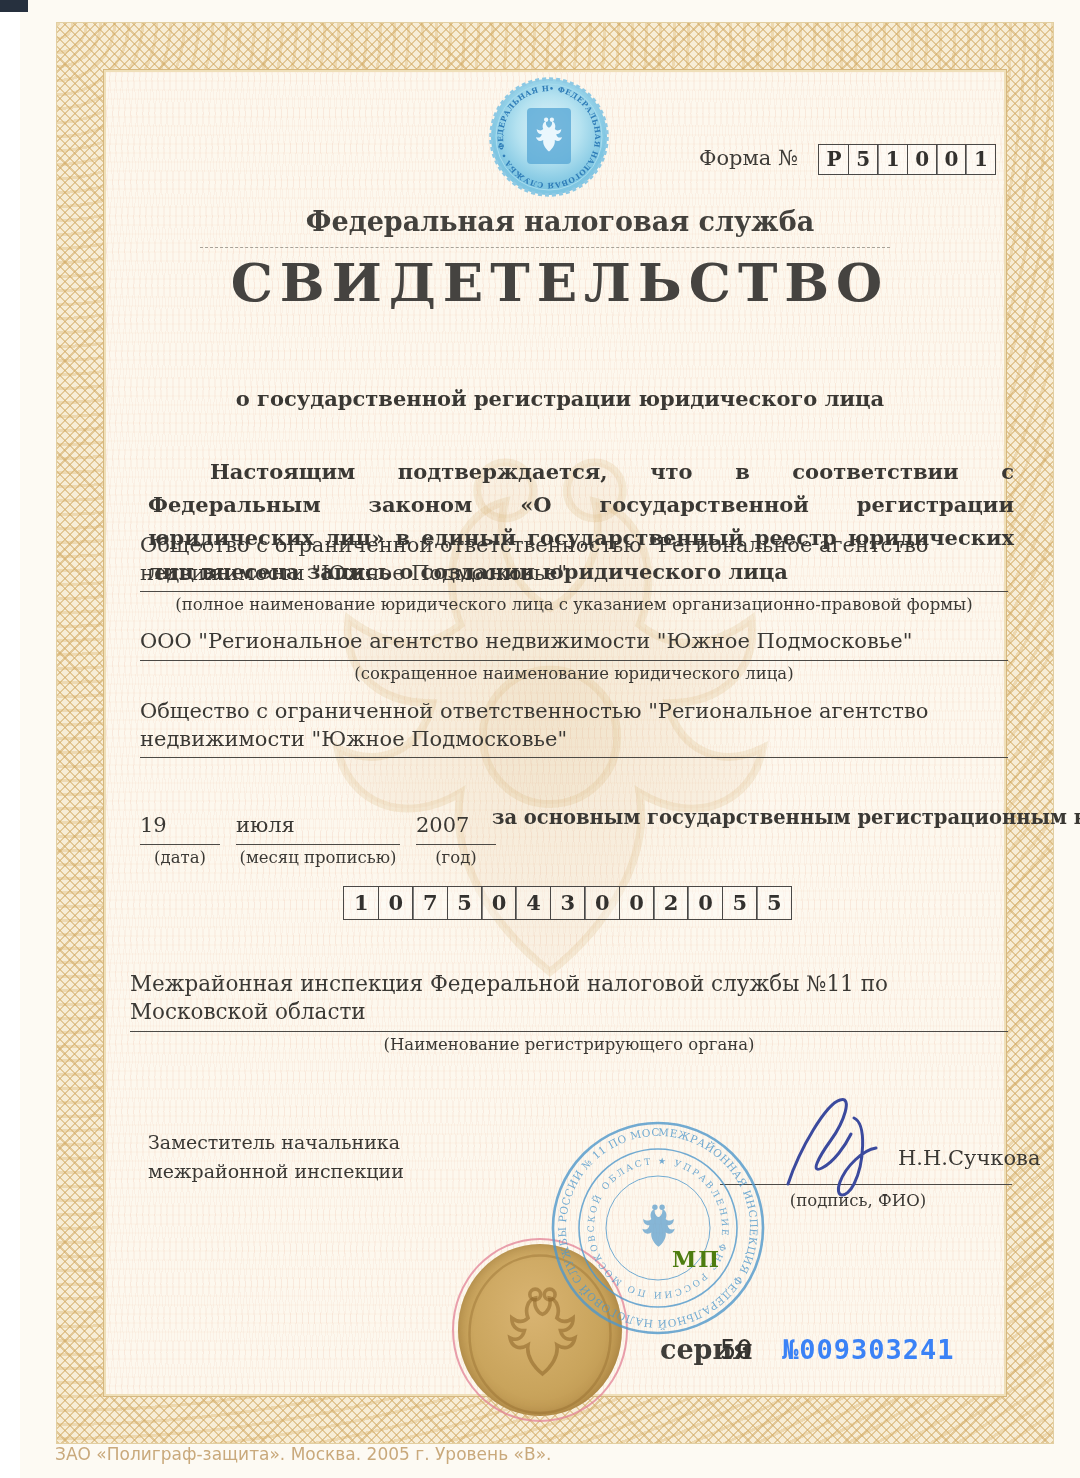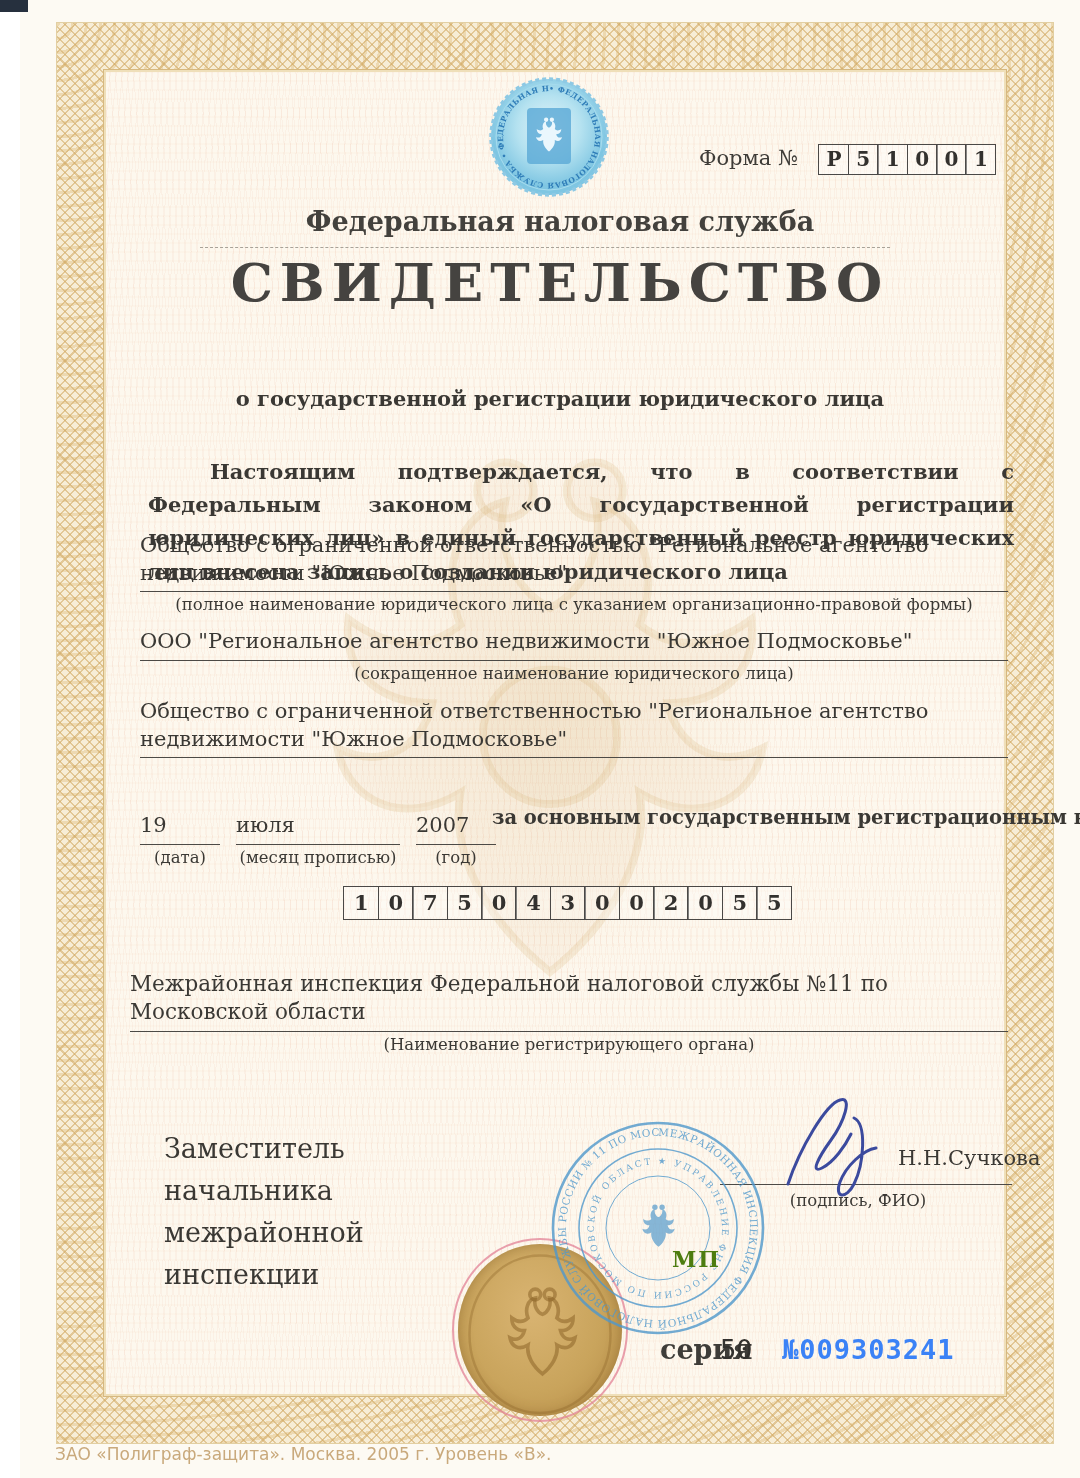--- a/index.html
+++ b/index.html
@@ -70,21 +70,21 @@
   #ogrn-intro{left:472px;top:806px;white-space:nowrap;
     font-weight:bold;font-size:19.5px;color:#3a3834;}
   
   #ogrn-row{left:325px;top:886px;display:flex;}
   #ogrn-row .cell{
     width:34px;height:32px;border:1.6px solid #4a4846;margin-left:-1.6px;
     font-weight:bold;font-size:21px;line-height:32px;text-align:center;color:#33312e;
     background:rgba(255,255,255,.3);
   }
   
-  #sign-position{left:128px;top:1128px;width:300px;font-size:27px;line-height:1.55;color:#3a3834;margin-left:16px;}
+  #sign-position{left:128px;top:1128px;width:300px;font-size:19px;line-height:1.55;color:#3a3834;}
   #sign-name{left:878px;top:1128px;font-size:21px;color:#3a3834;margin-top:18px;}
   #sign-line{left:700px;top:1184px;width:292px;border-top:1.5px solid #4c4a46;height:0;}
   #sign-caption{left:712px;top:1188px;width:220px;padding-left:16px;}
   #mp-mark{left:652px;top:1246px;font-weight:bold;font-size:22px;letter-spacing:2px;color:#4d7c0f;z-index:7;}
   
   #stamp{left:528px;top:1118px;width:220px;height:220px;opacity:.8;z-index:5;}
   #signature{left:748px;top:1088px;width:140px;height:130px;z-index:6;}
   #seal{left:432px;top:1238px;width:176px;height:184px;z-index:4;}
   #seal .ring{position:absolute;inset:0;border:2px solid rgba(226,130,150,.75);border-radius:50%;}
   #seal .gold{

